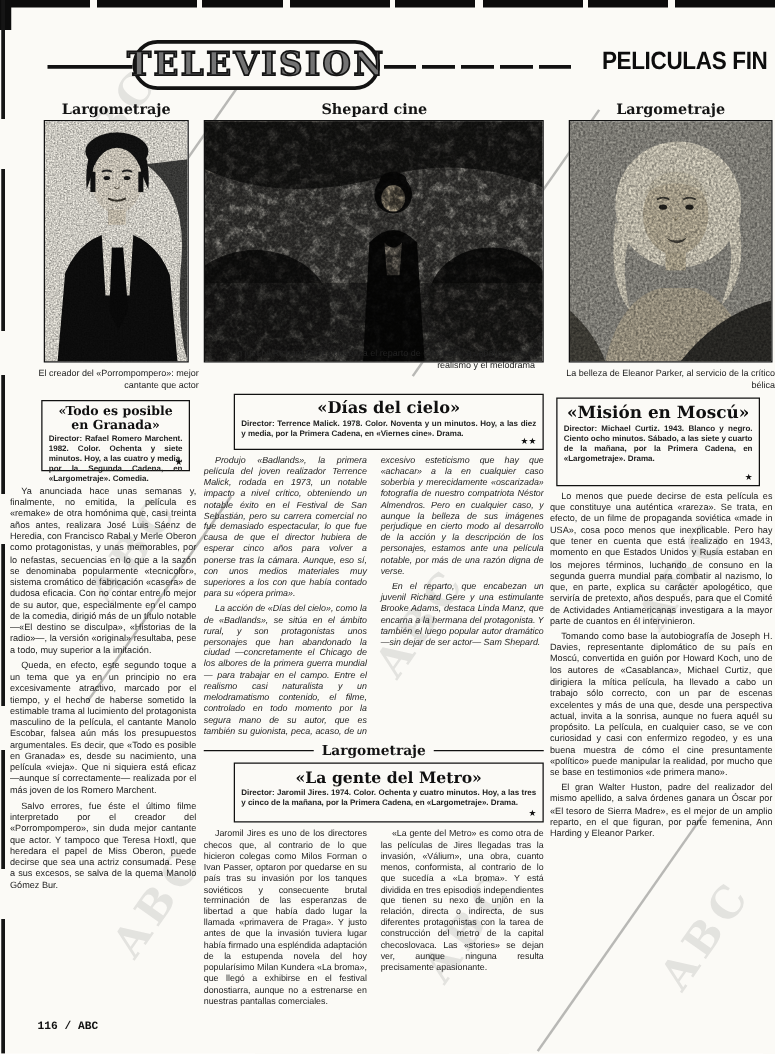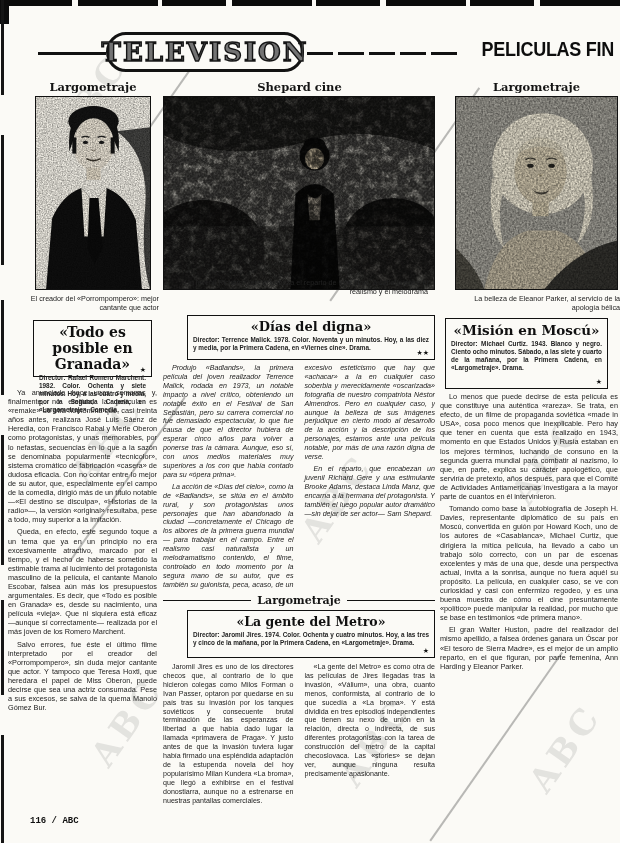--- a/index.html
+++ b/index.html
@@ -38,21 +38,21 @@
   
   .caption{position:absolute;font-size:7.2px;line-height:9px;text-align:right;color:#222;}
   #cap-left{left:27px;top:294px;width:132px;}
   #cap-center{left:170px;top:278px;width:258px;}
   #cap-right{left:452px;top:294px;width:168px;}
   
   .cbox{position:absolute;border:1.5px solid #111;padding:3px 5px 9px;box-sizing:border-box;}
   .cbox .ftitle{font-family:"DejaVu Serif",serif;font-weight:bold;text-align:center;color:#101010;}
   .cbox .credits{font-weight:bold;font-size:6.4px;line-height:7.9px;text-align:justify;color:#222;margin-top:2px;}
   .cbox .star{position:absolute;right:5px;bottom:2px;font-size:7px;color:#111;}
-  #box-granada{left:33px;top:320px;width:119px;height:57px;} #box-granada .ftitle{font-size:14px;}
+  #box-granada{left:33px;top:320px;width:119px;height:57px;} #box-granada .ftitle{font-size:10px;}
   #box-dias{left:187px;top:315px;width:248px;height:45px;} #box-dias .ftitle{font-size:13px;}
   #box-mision{left:445px;top:318px;width:163px;height:71px;} #box-mision .ftitle{font-size:13.5px;}
   #box-metro{left:187px;top:610px;width:248px;height:48px;} #box-metro .ftitle{font-size:12.5px;}
   
   .divider{position:absolute;left:163px;top:594px;width:272px;display:flex;align-items:center;gap:6px;}
   .divider .dline{flex:1;height:1.5px;background:#111;}
   .divider .dlabel{font-family:"DejaVu Serif",serif;font-weight:bold;font-size:11px;color:#141414;}
   
   .body{position:absolute;text-align:justify;overflow:hidden;color:#1c1c1c;}
   .body p{margin:0 0 3px;text-indent:9px;}
@@ -181,30 +181,30 @@
       <path d="M90,62 Q95,59 100,62" stroke="#3a3831" stroke-width="1.3" fill="none"></path>
       <path d="M82,76 Q84,80 86,76" stroke="#9a8f74" stroke-width="1" fill="none"></path>
       <path d="M76,92 Q84,97 93,92 Q86,101 76,92 Z" fill="#45423a"></path>
       <rect x="76" y="104" width="16" height="14" fill="#c2b89f"></rect>
       <path d="M28,190 Q40,140 72,132 L100,132 Q132,142 142,190 Z" fill="#b5ac97"></path>
       <path d="M88,190 Q118,152 160,142 L160,190 Z" fill="#31302c"></path>
       <path d="M0,150 Q20,168 28,190 L0,190 Z" fill="#4a4840"></path>
       <rect width="160" height="190" filter="url(#gR)" opacity="0.4"></rect>
     </svg>
   </div>
-  <div class="caption" id="cap-right">La belleza de Eleanor Parker, al servicio de la apología bélica</div>
+  <div class="caption" id="cap-right">La belleza de Eleanor Parker, al servicio de la crítico bélica</div>
 
   <div class="cbox" id="box-granada">
     <div class="ftitle">«Todo es posible en Granada»</div>
     <div class="credits">Director: Rafael Romero Marchent. 1982. Color. Ochenta y siete minutos. Hoy, a las cuatro y media, por la Segunda Cadena, en «Largometraje». Comedia.</div>
     <span class="star">★</span>
   </div>
 
   <div class="cbox" id="box-dias">
-    <div class="ftitle">«Días del digna»</div>
+    <div class="ftitle">«Días del cielo»</div>
     <div class="credits">Director: Terrence Malick. 1978. Color. Noventa y un minutos. Hoy, a las diez y media, por la Primera Cadena, en «Viernes cine». Drama.</div>
     <span class="star">★★</span>
   </div>
 
   <div class="cbox" id="box-mision">
     <div class="ftitle">«Misión en Moscú»</div>
     <div class="credits">Director: Michael Curtiz. 1943. Blanco y negro. Ciento ocho minutos. Sábado, a las siete y cuarto de la mañana, por la Primera Cadena, en «Largometraje». Drama.</div>
     <span class="star">★</span>
   </div>
 
@@ -233,19 +233,19 @@
   </div>
 
   <div class="body" id="txt-metro">
     <p>Jaromil Jires es uno de los directores checos que, al contrario de lo que hicieron colegas como Milos Forman o Ivan Passer, optaron por quedarse en su país tras su invasión por los tanques soviéticos y consecuente brutal terminación de las esperanzas de libertad a que había dado lugar la llamada «primavera de Praga». Y justo antes de que la invasión tuviera lugar había firmado una espléndida adaptación de la estupenda novela del hoy popularísimo Milan Kundera «La broma», que llegó a exhibirse en el festival donostiarra, aunque no a estrenarse en nuestras pantallas comerciales.</p>
     <p>«La gente del Metro» es como otra de las películas de Jires llegadas tras la invasión, «Válium», una obra, cuanto menos, conformista, al contrario de lo que sucedía a «La broma». Y está dividida en tres episodios independientes que tienen su nexo de unión en la relación, directa o indirecta, de sus diferentes protagonistas con la tarea de construcción del metro de la capital checoslovaca. Las «stories» se dejan ver, aunque ninguna resulta precisamente apasionante.</p>
   </div>
 
   <div class="body" id="txt-right">
     <p>Lo menos que puede decirse de esta película es que constituye una auténtica «rareza». Se trata, en efecto, de un filme de propaganda soviética «made in USA», cosa poco menos que inexplicable. Pero hay que tener en cuenta que está realizado en 1943, momento en que Estados Unidos y Rusia estaban en los mejores términos, luchando de consuno en la segunda guerra mundial para combatir al nazismo, lo que, en parte, explica su carácter apologético, que serviría de pretexto, años después, para que el Comité de Actividades Antiamericanas investigara a la mayor parte de cuantos en él intervinieron.</p>
     <p>Tomando como base la autobiografía de Joseph H. Davies, representante diplomático de su país en Moscú, convertida en guión por Howard Koch, uno de los autores de «Casablanca», Michael Curtiz, que dirigiera la mítica película, ha llevado a cabo un trabajo sólo correcto, con un par de escenas excelentes y más de una que, desde una perspectiva actual, invita a la sonrisa, aunque no fuera aquél su propósito. La película, en cualquier caso, se ve con curiosidad y casi con enfermizo regodeo, y es una buena muestra de cómo el cine presuntamente «político» puede manipular la realidad, por mucho que se base en testimonios «de primera mano».</p>
-    <p>El gran Walter Huston, padre del realizador del mismo apellido, a falsea órdenes ganara un Óscar por «El tesoro de Sierra Madre», es el mejor de un amplio reparto, en el que figuran, por parte femenina, Ann Harding y Eleanor Parker.</p>
+    <p>El gran Walter Huston, padre del realizador del mismo apellido, a salva órdenes ganara un Óscar por «El tesoro de Sierra Madre», es el mejor de un amplio reparto, en el que figuran, por parte femenina, Ann Harding y Eleanor Parker.</p>
   </div>
 
   <div class="footer" id="footer-left">116 / ABC</div>
   <div class="footer" id="footer-right">VIERNES 12-2-88</div>
 
 </div>
 
 </body></html>

